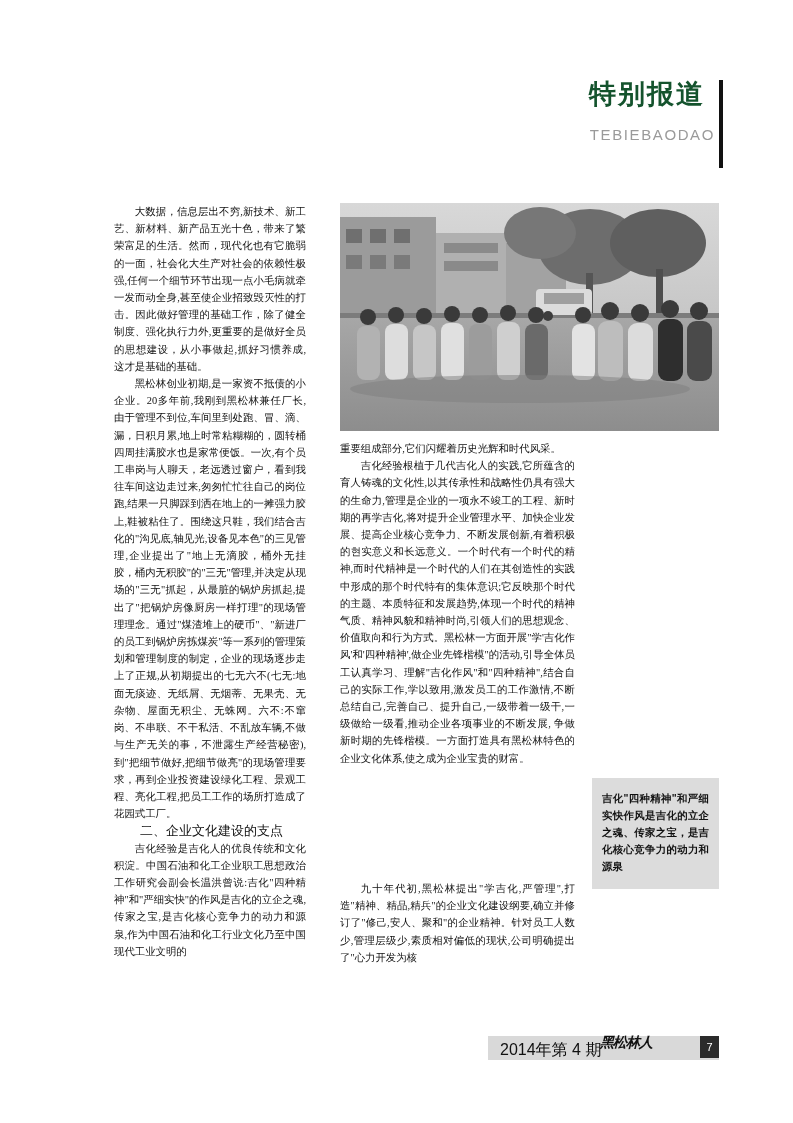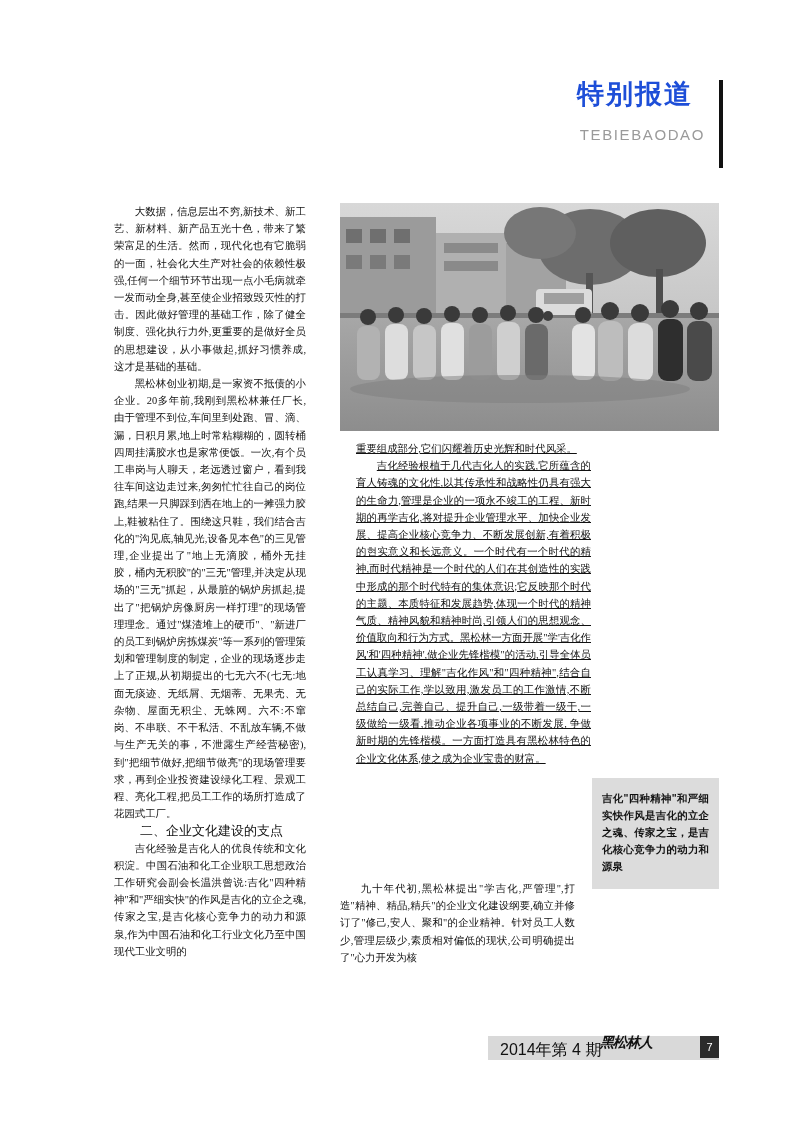--- a/index.html
+++ b/index.html
@@ -34,30 +34,30 @@
     right: 70px;
     width: 4px;
     height: 88px;
     background: #111;
   }
   .header-title {
     font-family: "Liberation Sans", "DejaVu Sans", sans-serif;
     font-weight: bold;
     font-size: 27px;
     letter-spacing: 2px;
-    color: #1d4ed8;
+    color: #14532d;
     line-height: 1.2;
-    padding-right: 26px;
+    padding-right: 14px;
   }
   .header-sub {
     font-family: "Liberation Sans", "DejaVu Sans", sans-serif;
     font-size: 15px;
     letter-spacing: 1.6px;
     color: #9a9a9a;
-    padding-right: 14px;
+    padding-right: 4px;
     margin-top: 16px;
   }
 
   
   .col {
     position: absolute;
     font-size: 10.4px;
     line-height: 17.2px;
     text-align: justify;
     text-justify: inter-ideograph;
@@ -69,24 +69,23 @@
   .col p.indent {
     text-indent: 2em;
   }
   .col-left {
     left: 74px;
     top: 203px;
     width: 192px;
     margin-left: 40px;
   }
   .col-right-top {
-    left: 356px;
+    left: 340px;
     top: 440px;
     width: 235px;
-    text-decoration: underline;
   }
   .col-right-bot {
     left: 340px;
     top: 880px;
     width: 235px;
   }
   .col-far {
     left: 592px;
     top: 203px;
     width: 127px;

